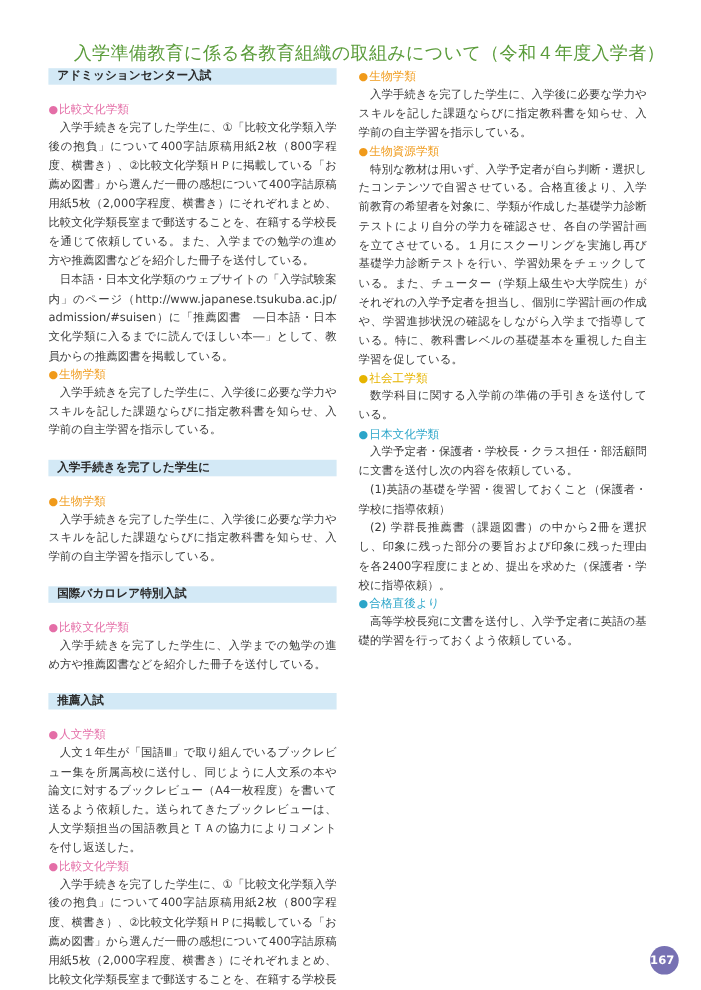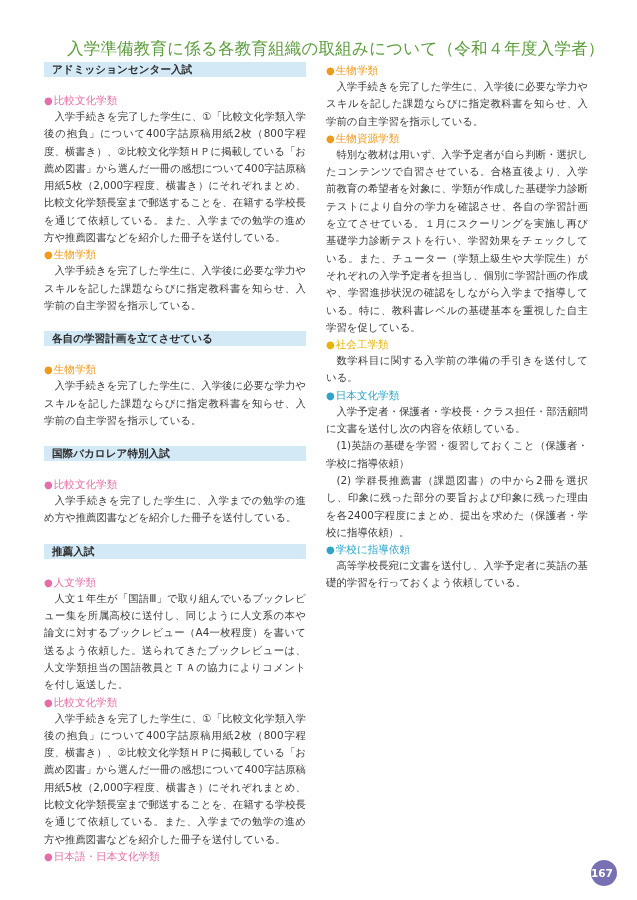--- a/index.html
+++ b/index.html
@@ -39,28 +39,29 @@
 <div class="page-title">入学準備教育に係る各教育組織の取組みについて（令和４年度入学者）</div>
 
 <div class="col col-left">
 
   <div class="section">
     <div class="sec-header">アドミッションセンター入試</div>
     <div class="dept-label" style="color:#e46ea7">
       <span class="dot">●</span><span>比較文化学類</span>
     </div>
     <p class="body-text">入学手続きを完了した学生に、①「比較文化学類入学後の抱負」について400字詰原稿用紙2枚（800字程度、横書き）、②比較文化学類ＨＰに掲載している「お薦め図書」から選んだ一冊の感想について400字詰原稿用紙5枚（2,000字程度、横書き）にそれぞれまとめ、比較文化学類長室まで郵送することを、在籍する学校長を通じて依頼している。また、入学までの勉学の進め方や推薦図書などを紹介した冊子を送付している。</p>
+    <p class="body-text">日本語・日本文化学類のウェブサイトの「入学試験案内」のページ（http://www.japanese.tsukuba.ac.jp/admission/#suisen）に「推薦図書　―日本語・日本文化学類に入るまでに読んでほしい本―」として、教員からの推薦図書を掲載している。</p>
     <div class="dept-label" style="color:#f09a1a">
       <span class="dot">●</span><span>生物学類</span>
     </div>
     <p class="body-text">入学手続きを完了した学生に、入学後に必要な学力やスキルを記した課題ならびに指定教科書を知らせ、入学前の自主学習を指示している。</p>
   </div>
 
   <div class="section">
-    <div class="sec-header">各自の学習計画を立てさせている</div>
+    <div class="sec-header">入学手続きを完了した学生に</div>
     <div class="dept-label" style="color:#f09a1a">
       <span class="dot">●</span><span>生物学類</span>
     </div>
     <p class="body-text">入学手続きを完了した学生に、入学後に必要な学力やスキルを記した課題ならびに指定教科書を知らせ、入学前の自主学習を指示している。</p>
   </div>
 
   <div class="section">
     <div class="sec-header">国際バカロレア特別入試</div>
     <div class="dept-label" style="color:#e46ea7">
       <span class="dot">●</span><span>比較文化学類</span>
@@ -102,18 +103,18 @@
   <p class="body-text">数学科目に関する入学前の準備の手引きを送付している。</p>
 
   <div class="dept-label" style="color:#2ba5c9">
     <span class="dot">●</span><span>日本文化学類</span>
   </div>
   <p class="body-text">入学予定者・保護者・学校長・クラス担任・部活顧問に文書を送付し次の内容を依頼している。</p>
   <p class="body-text">(1)英語の基礎を学習・復習しておくこと（保護者・学校に指導依頼）</p>
   <p class="body-text">(2) 学群長推薦書（課題図書）の中から2冊を選択し、印象に残った部分の要旨および印象に残った理由を各2400字程度にまとめ、提出を求めた（保護者・学校に指導依頼）。</p>
 
   <div class="dept-label" style="color:#2ba5c9">
-    <span class="dot">●</span><span>学校に指導依頼</span>
+    <span class="dot">●</span><span>合格直後より</span>
   </div>
   <p class="body-text">高等学校長宛に文書を送付し、入学予定者に英語の基礎的学習を行っておくよう依頼している。</p>
 </div>
 
 <div class="page-num">167</div>
 
 </body></html>

